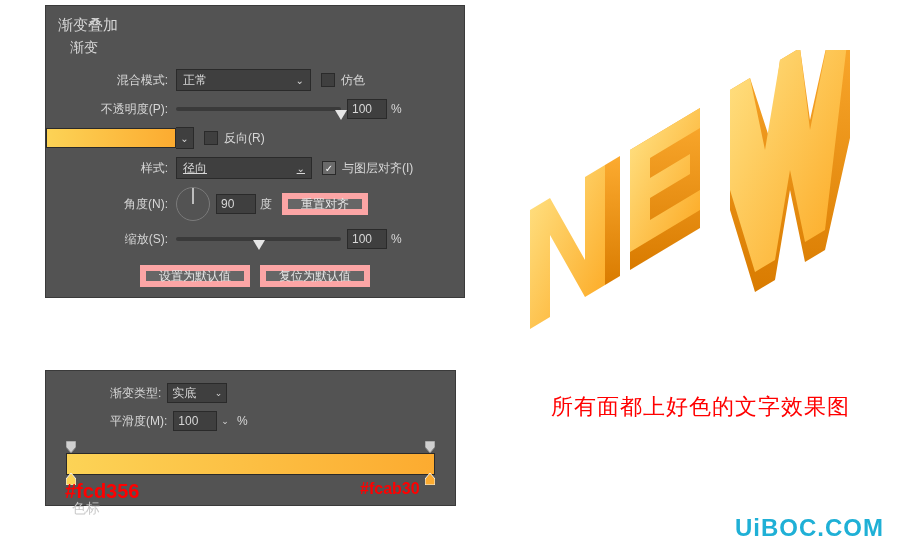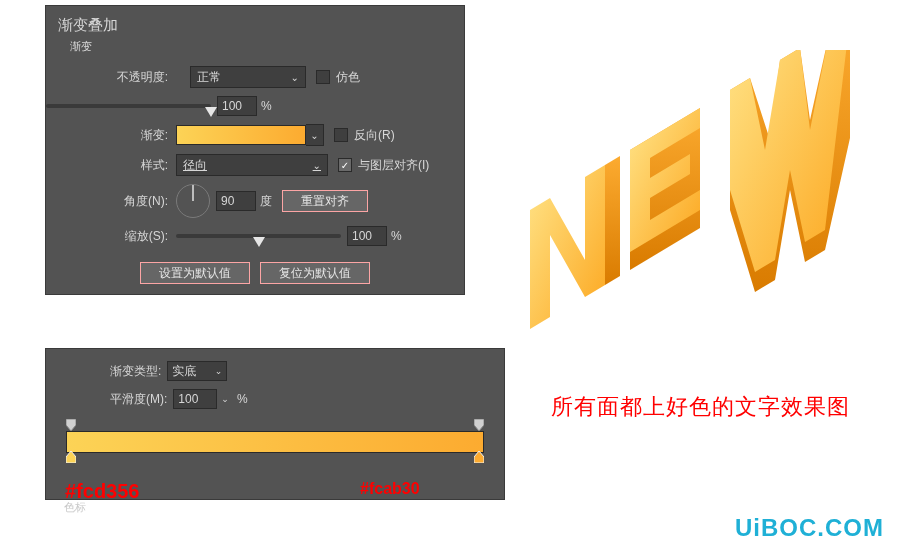--- a/index.html
+++ b/index.html
@@ -22,21 +22,21 @@
       top: 5px;
       width: 420px;
       padding: 8px 0 10px 0;
     }
     .panel-title {
       padding: 2px 12px 4px 12px;
       font-size: 15px;
     }
     .panel-subtitle {
       padding: 0 0 8px 24px;
-      font-size: 11px;
+      font-size: 14px;
     }
     .row {
       display: flex;
       align-items: center;
       padding: 4px 12px 4px 0;
       min-height: 28px;
     }
     .label {
       width: 130px;
       text-align: right;
@@ -49,22 +49,22 @@
       color: #d7d7d7;
       height: 22px;
       padding: 0 6px;
       display: flex;
       align-items: center;
       justify-content: space-between;
       cursor: pointer;
     }
     .dropdown-text { flex: 1; }
     .dropdown-arrow { font-size: 10px; margin-left: 4px; }
-    .dd-blend { width: 116px; margin-left: 14px; }
-    .dd-style { width: 152px; text-decoration: underline; }
+    .dd-blend { width: 135px; }
+    .dd-style { width: 136px; text-decoration: underline; }
     .checkbox {
       width: 14px;
       height: 14px;
       background: #3f3f3f;
       border: 1px solid #2a2a2a;
       margin: 0 6px 0 10px;
       display: inline-flex;
       align-items: center;
       justify-content: center;
       font-size: 10px;
@@ -139,44 +139,44 @@
       width: 2px;
       height: 16px;
       background: #bdbdbd;
       left: 50%;
       top: 0;
       transform-origin: bottom center;
       transform: translateX(-50%);
     }
     .btn {
       background: #666666;
-      border: 1px solid #fca5a5;
+      border: 6px solid #fca5a5;
       color: #e6e6e6;
       height: 22px;
       padding: 0 10px;
       display: inline-flex;
       align-items: center;
       justify-content: center;
       cursor: pointer;
     }
     .btn-reset { margin-left: 10px; width: 86px; }
     .btn-footer { width: 110px; text-align: center; }
     .footer-row {
       display: flex;
       justify-content: center;
       gap: 10px;
       margin-top: 12px;
     }
 
     .panel-editor {
       position: absolute;
       left: 45px;
-      top: 348px;
-      width: 460px;
-      padding: 8px 14px 34px 14px;
+      top: 370px;
+      width: 411px;
+      padding: 8px 14px 18px 14px;
     }
     .editor-row {
       display: flex;
       align-items: center;
       padding: 4px 0;
     }
     .editor-label { color: #d7d7d7; margin-right: 6px; }
     .dd-type { width: 60px; background: #3f3f3f; border:1px solid #2a2a2a; height: 20px; display:flex; align-items:center; justify-content:space-between; padding:0 4px; cursor:pointer;gap:14px;}
     .dd-small-arrow { font-size: 9px; }
     .smooth-row { padding-left: 14px; }
@@ -215,22 +215,22 @@
       position: absolute;
       color: #ff0000;
       font-size: 16px;
       font-weight: bold;
       left: 360px;
       top: 480px;
     }
     .sebiao-label {
       position: absolute;
       color: #c8c8c8;
-      font-size: 11px;
-      left: 64px;
+      font-size: 14px;
+      left: 72px;
       top: 500px;
     }
 
     .preview-area {
       position: absolute;
       right: 30px;
       top: 50px;
       width: 370px;
       height: 300px;
     }
@@ -260,40 +260,40 @@
     }
   </style>
 </head>
 <body>
 
 <div class="panel panel-main">
   <div class="panel-title">渐变叠加</div>
   <div class="panel-subtitle">渐变</div>
 
   <div class="row">
-    <div class="label">不透明度:</div>
+    <div class="label">混合模式:</div>
     <div class="dropdown dd-blend">
       <span class="dropdown-text">正常</span>
       <span class="dropdown-arrow">⌄</span>
     </div>
     <div class="checkbox"></div>
     <span class="cb-label">仿色</span>
   </div>
 
   <div class="row">
+    <div class="label">不透明度(P):</div>
     <div class="slider-track">
       <div class="slider-line"></div>
       <div class="slider-thumb" style="left: 100%;"></div>
     </div>
     <div class="num-input">100</div>
     <span class="unit">%</span>
   </div>
 
   <div class="row">
-    <div class="label">渐变:</div>
     <div class="gradient-preview"></div>
     <div class="grad-dd-btn">⌄</div>
     <div class="checkbox"></div>
     <span class="cb-label">反向(R)</span>
   </div>
 
   <div class="row">
     <div class="label">样式:</div>
     <div class="dropdown dd-style">
       <span class="dropdown-text">径向</span>

